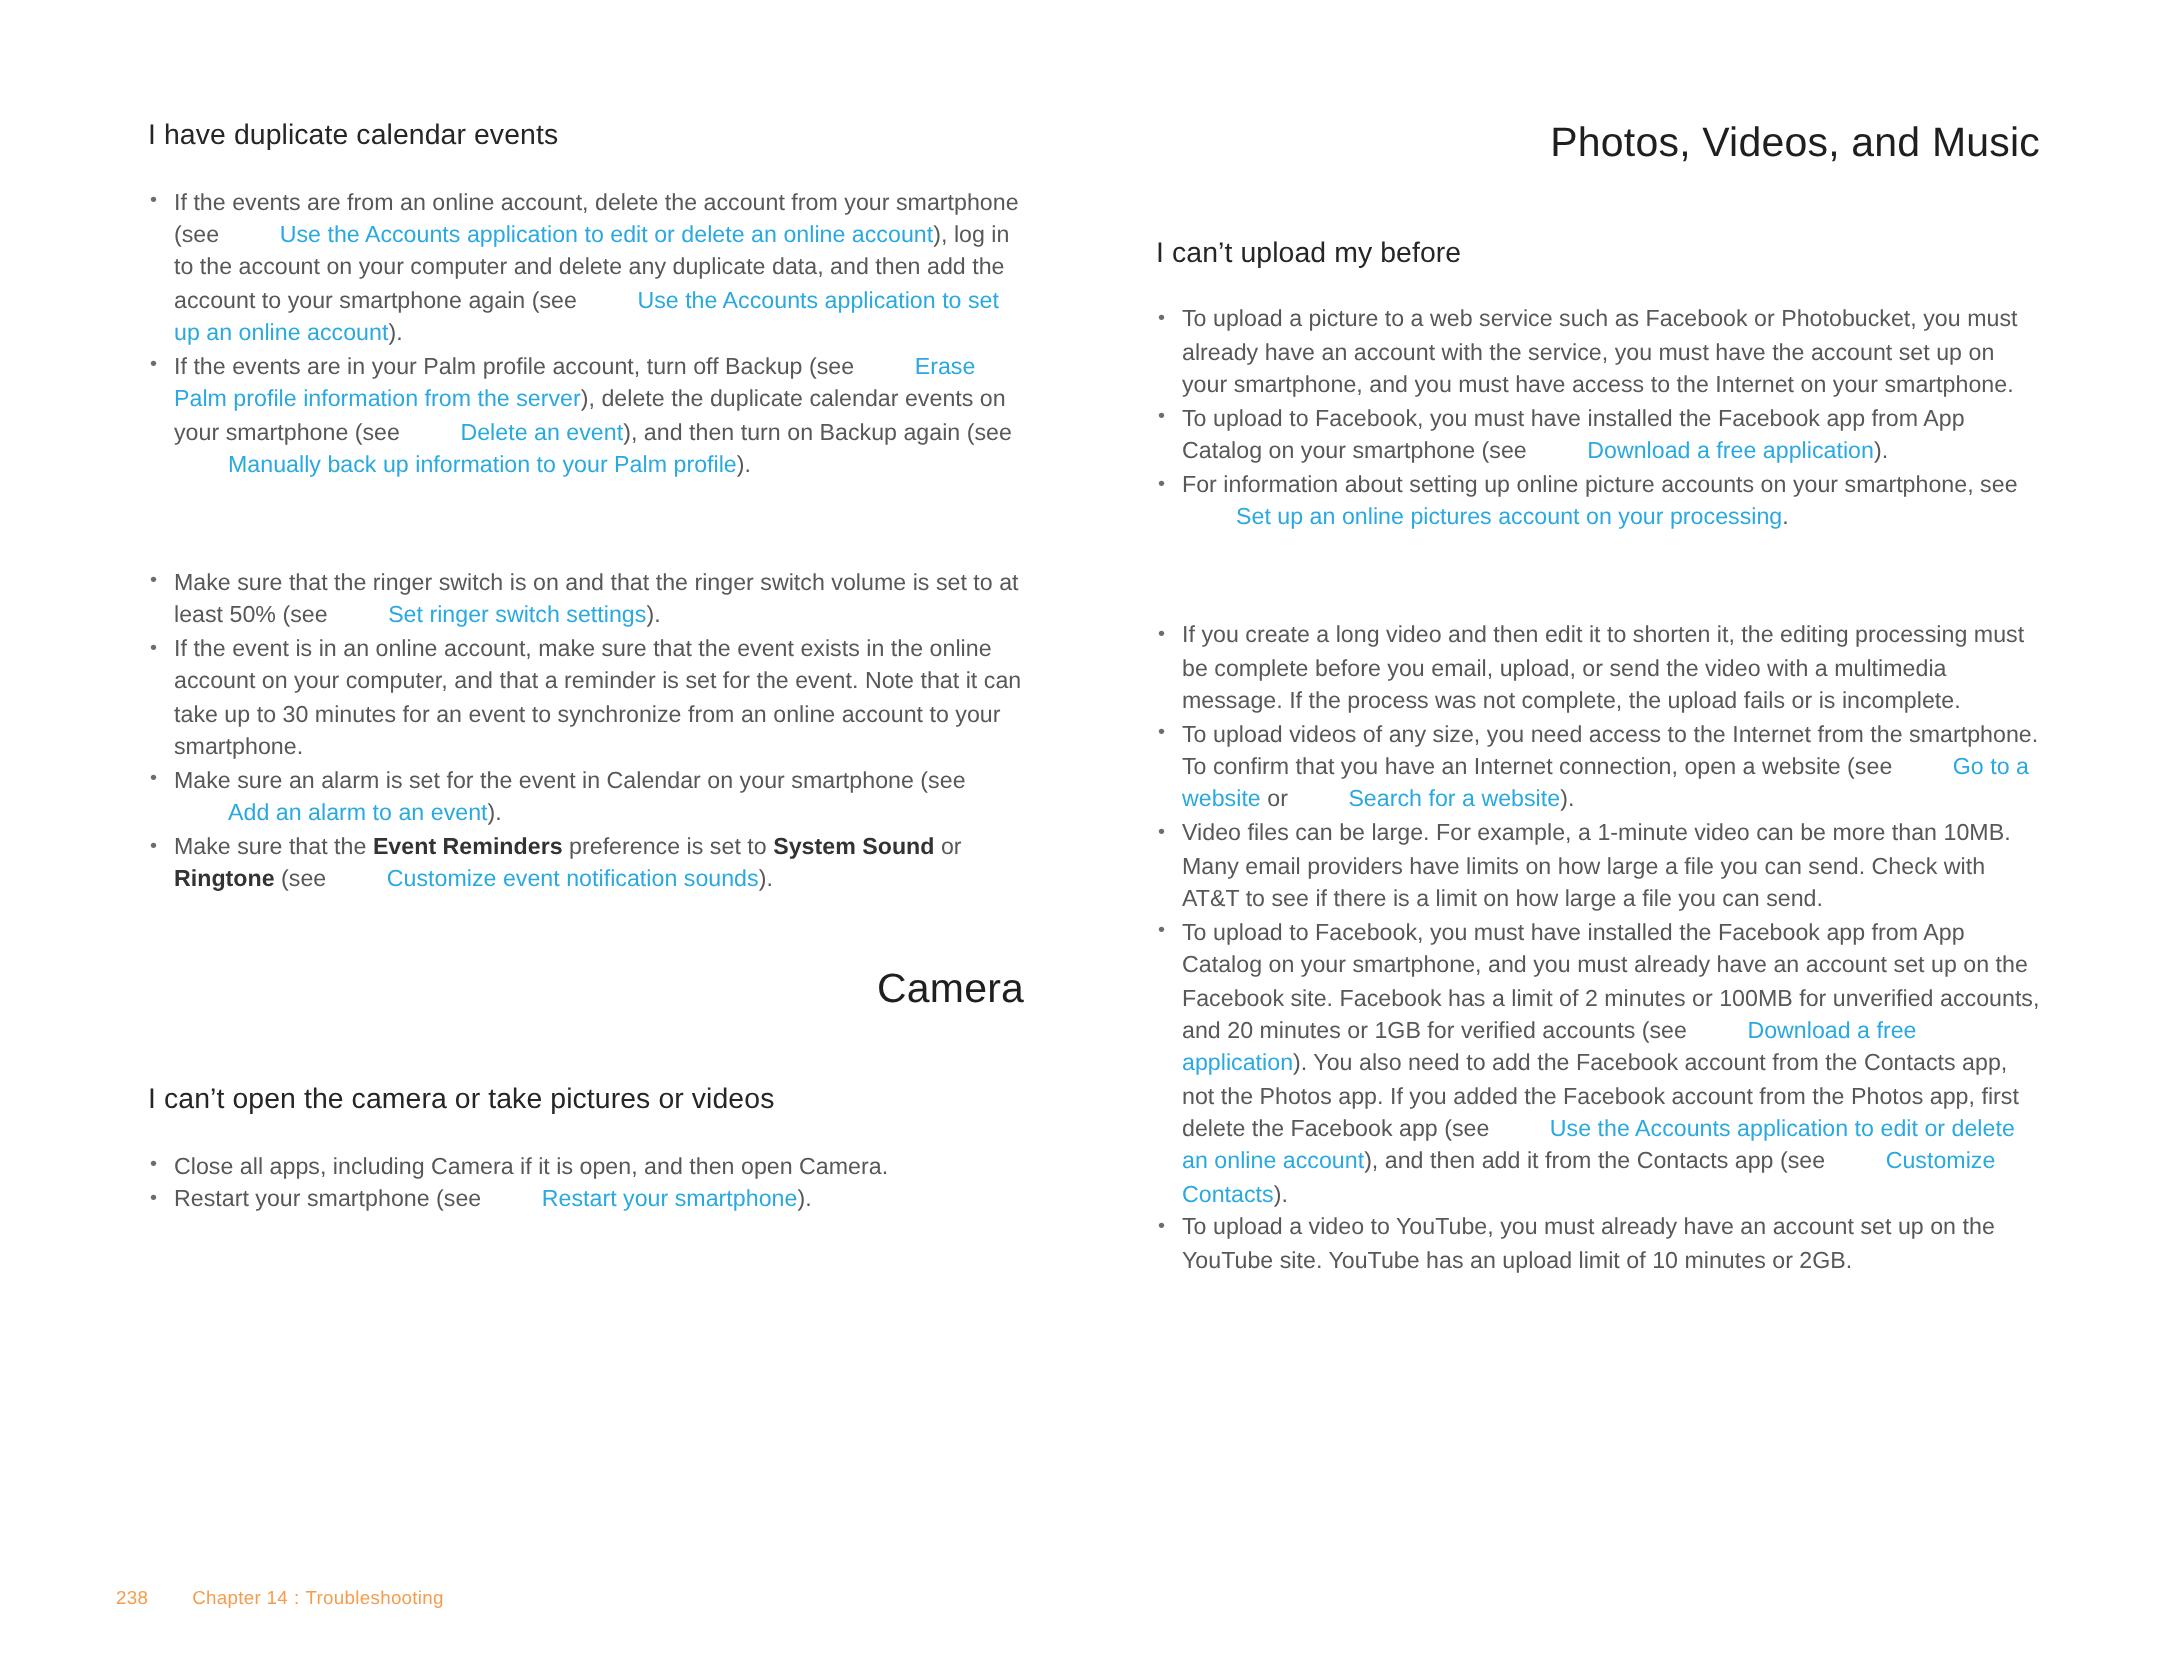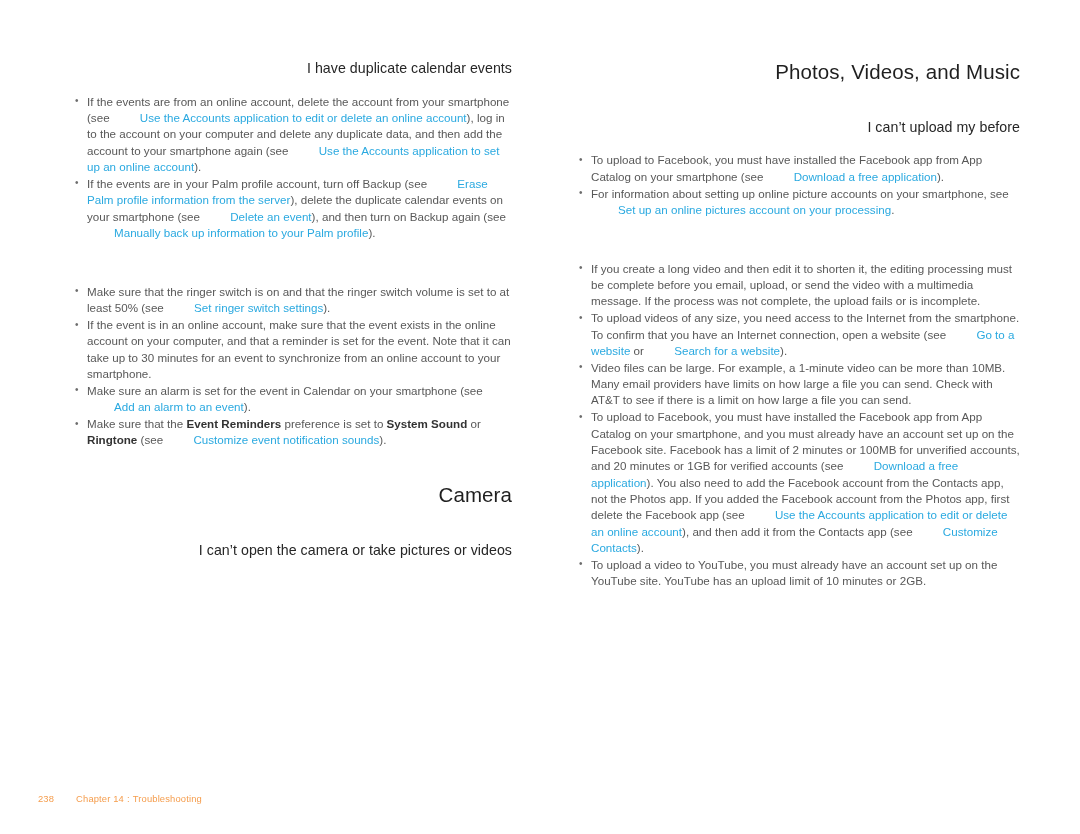--- a/index.html
+++ b/index.html
@@ -38,21 +38,20 @@
     line-height: 1.2;
     text-align: right;
   }
   .h2 {
     font-size: 14.2px;
     font-weight: 400;
     color: #262626;
     letter-spacing: 0.05px;
     margin: 0;
     line-height: 1.25;
-    text-align: right;
   }
 
   
   ul.bullets {
     list-style: none;
     margin: 0;
     padding: 0;
   }
   ul.bullets > li {
     position: relative;
@@ -90,21 +89,21 @@
   
   .footer {
     position: absolute;
     left: 38px;
     top: 793px;
     font-size: 9.4px;
     color: #f59d4d;
     letter-spacing: 0.15px;
     white-space: nowrap;
   }
-  .footer .pg   { margin-right: 22px; }
+  .footer .pg   { margin-right: 22px; margin-left: 20px; }
   .footer .sep  { margin: 0 3px; }
 </style>
 </head>
 <body>
 
 <div class="page">
 
   <div class="col col-left">
       <div class="h2">I have duplicate calendar events</div>
       <div class="gap-head-list"></div>
@@ -118,28 +117,33 @@
         <li><span>Make sure that the ringer switch is on and that the ringer switch volume is set to at least 50% (see </span><span class="lnk">Set ringer switch settings</span><span>).</span></li>
         <li><span>If the event is in an online account, make sure that the event exists in the online account on your computer, and that a reminder is set for the event. Note that it can take up to 30 minutes for an event to synchronize from an online account to your smartphone.</span></li>
         <li><span>Make sure an alarm is set for the event in Calendar on your smartphone (see </span><span class="lnk">Add an alarm to an event</span><span>).</span></li>
         <li><span>Make sure that the </span><span class="bld">Event Reminders</span><span> preference is set to </span><span class="bld">System Sound</span><span> or </span><span class="bld">Ringtone</span><span> (see </span><span class="lnk">Customize event notification sounds</span><span>).</span></li>
       </ul>
       <div class="gap-h1-h2"></div>
       <div class="h1">Camera</div>
       <div class="gap-h1-h2"></div>
       <div class="h2">I can’t open the camera or take pictures or videos</div>
       <div class="gap-head-list"></div>
+      <ul class="bullets">
+        <li><span>Close all apps, including Camera if it is open, and then open Camera.</span></li>
+        <li><span>Restart your smartphone (see </span><span class="lnk">Restart your smartphone</span><span>).</span></li>
+      </ul>
     </div>
 
   <div class="col col-right">
       <div class="h1">Photos, Videos, and Music</div>
       <div class="gap-h1-h2"></div>
       <div class="h2">I can’t upload my before</div>
       <div class="gap-head-list"></div>
       <ul class="bullets">
+        <li><span>To upload a picture to a web service such as Facebook or Photobucket, you must already have an account with the service, you must have the account set up on your smartphone, and you must have access to the Internet on your smartphone.</span></li>
         <li><span>To upload to Facebook, you must have installed the Facebook app from App Catalog on your smartphone (see </span><span class="lnk">Download a free application</span><span>).</span></li>
         <li><span>For information about setting up online picture accounts on your smartphone, see </span><span class="lnk">Set up an online pictures account on your processing</span><span>.</span></li>
       </ul>
       <div class="gap-list-head"></div>
       <div class="gap-head-list"></div>
       <ul class="bullets">
         <li><span>If you create a long video and then edit it to shorten it, the editing processing must be complete before you email, upload, or send the video with a multimedia message. If the process was not complete, the upload fails or is incomplete.</span></li>
         <li><span>To upload videos of any size, you need access to the Internet from the smartphone. To confirm that you have an Internet connection, open a website (see </span><span class="lnk">Go to a website</span><span> or </span><span class="lnk">Search for a website</span><span>).</span></li>
         <li><span>Video files can be large. For example, a 1-minute video can be more than 10MB. Many email providers have limits on how large a file you can send. Check with AT&amp;T to see if there is a limit on how large a file you can send.</span></li>
         <li><span>To upload to Facebook, you must have installed the Facebook app from App Catalog on your smartphone, and you must already have an account set up on the Facebook site. Facebook has a limit of 2 minutes or 100MB for unverified accounts, and 20 minutes or 1GB for verified accounts (see </span><span class="lnk">Download a free application</span><span>). You also need to add the Facebook account from the Contacts app, not the Photos app. If you added the Facebook account from the Photos app, first delete the Facebook app (see </span><span class="lnk">Use the Accounts application to edit or delete an online account</span><span>), and then add it from the Contacts app (see </span><span class="lnk">Customize Contacts</span><span>).</span></li>

